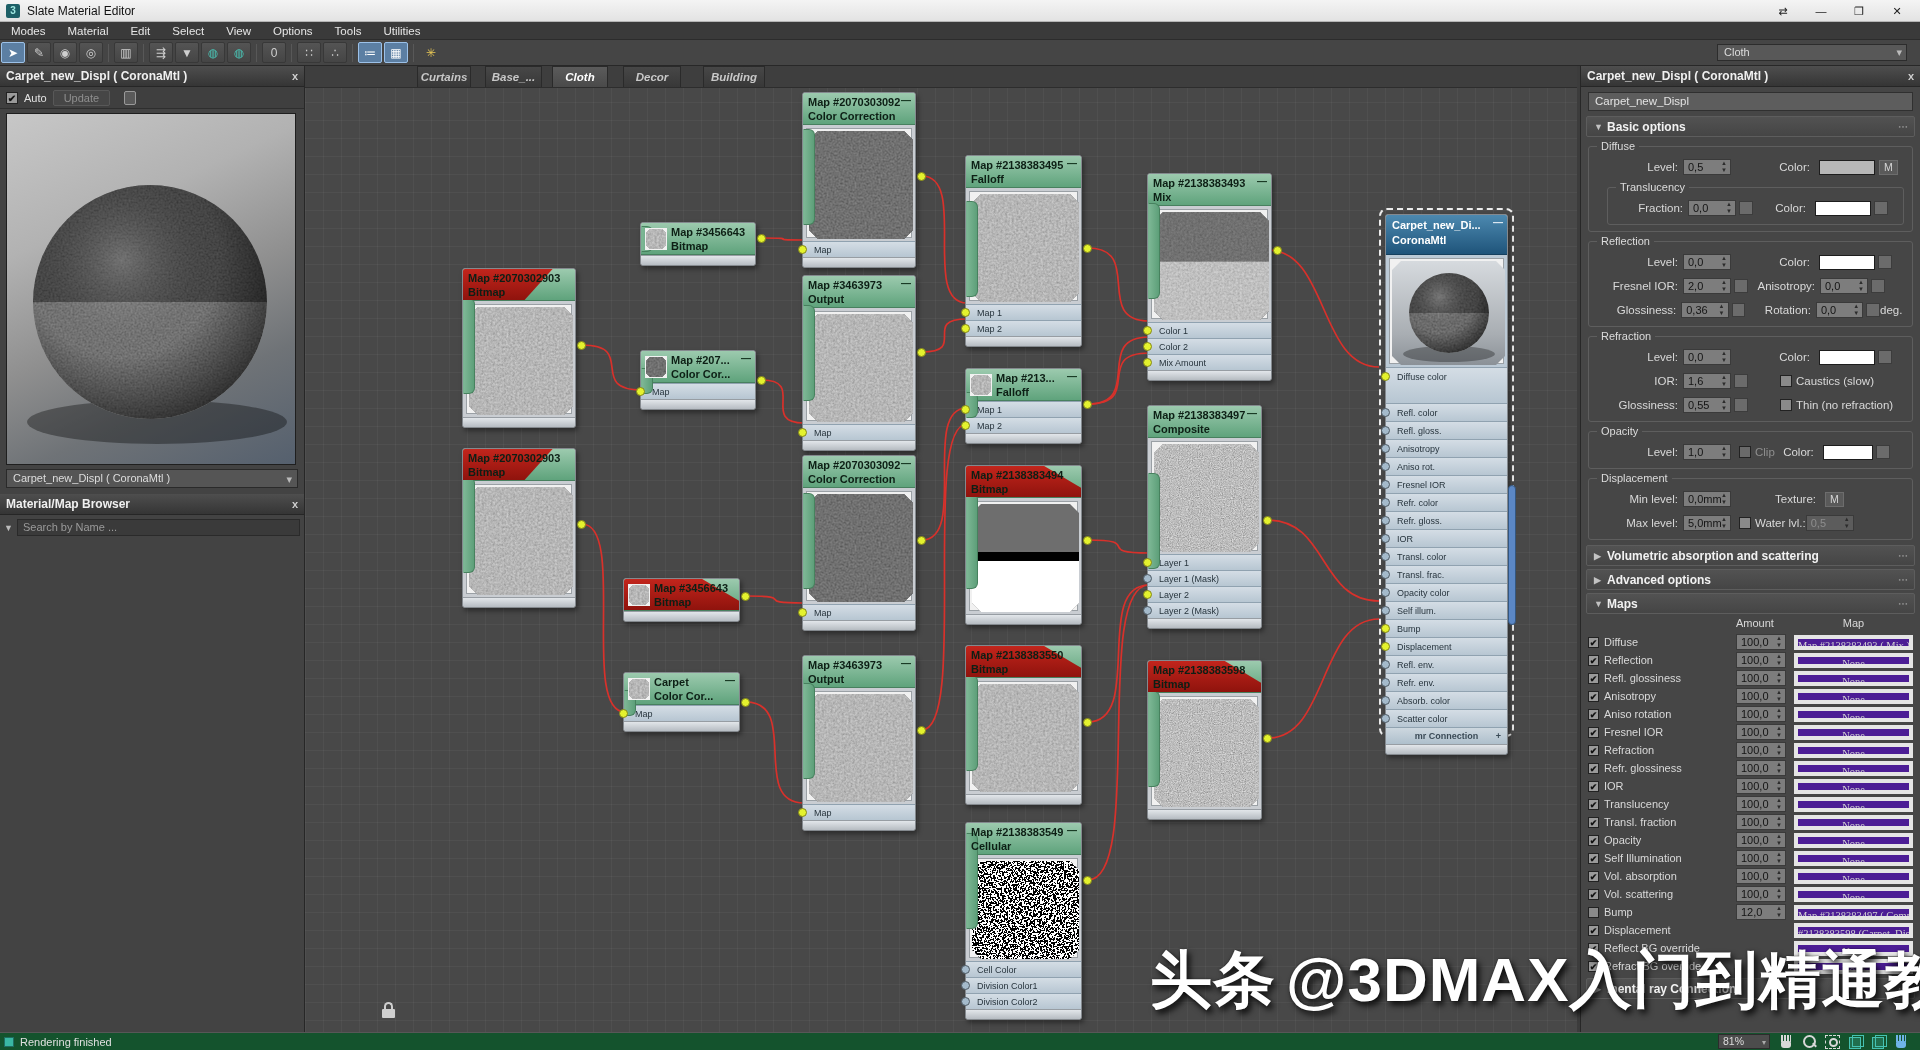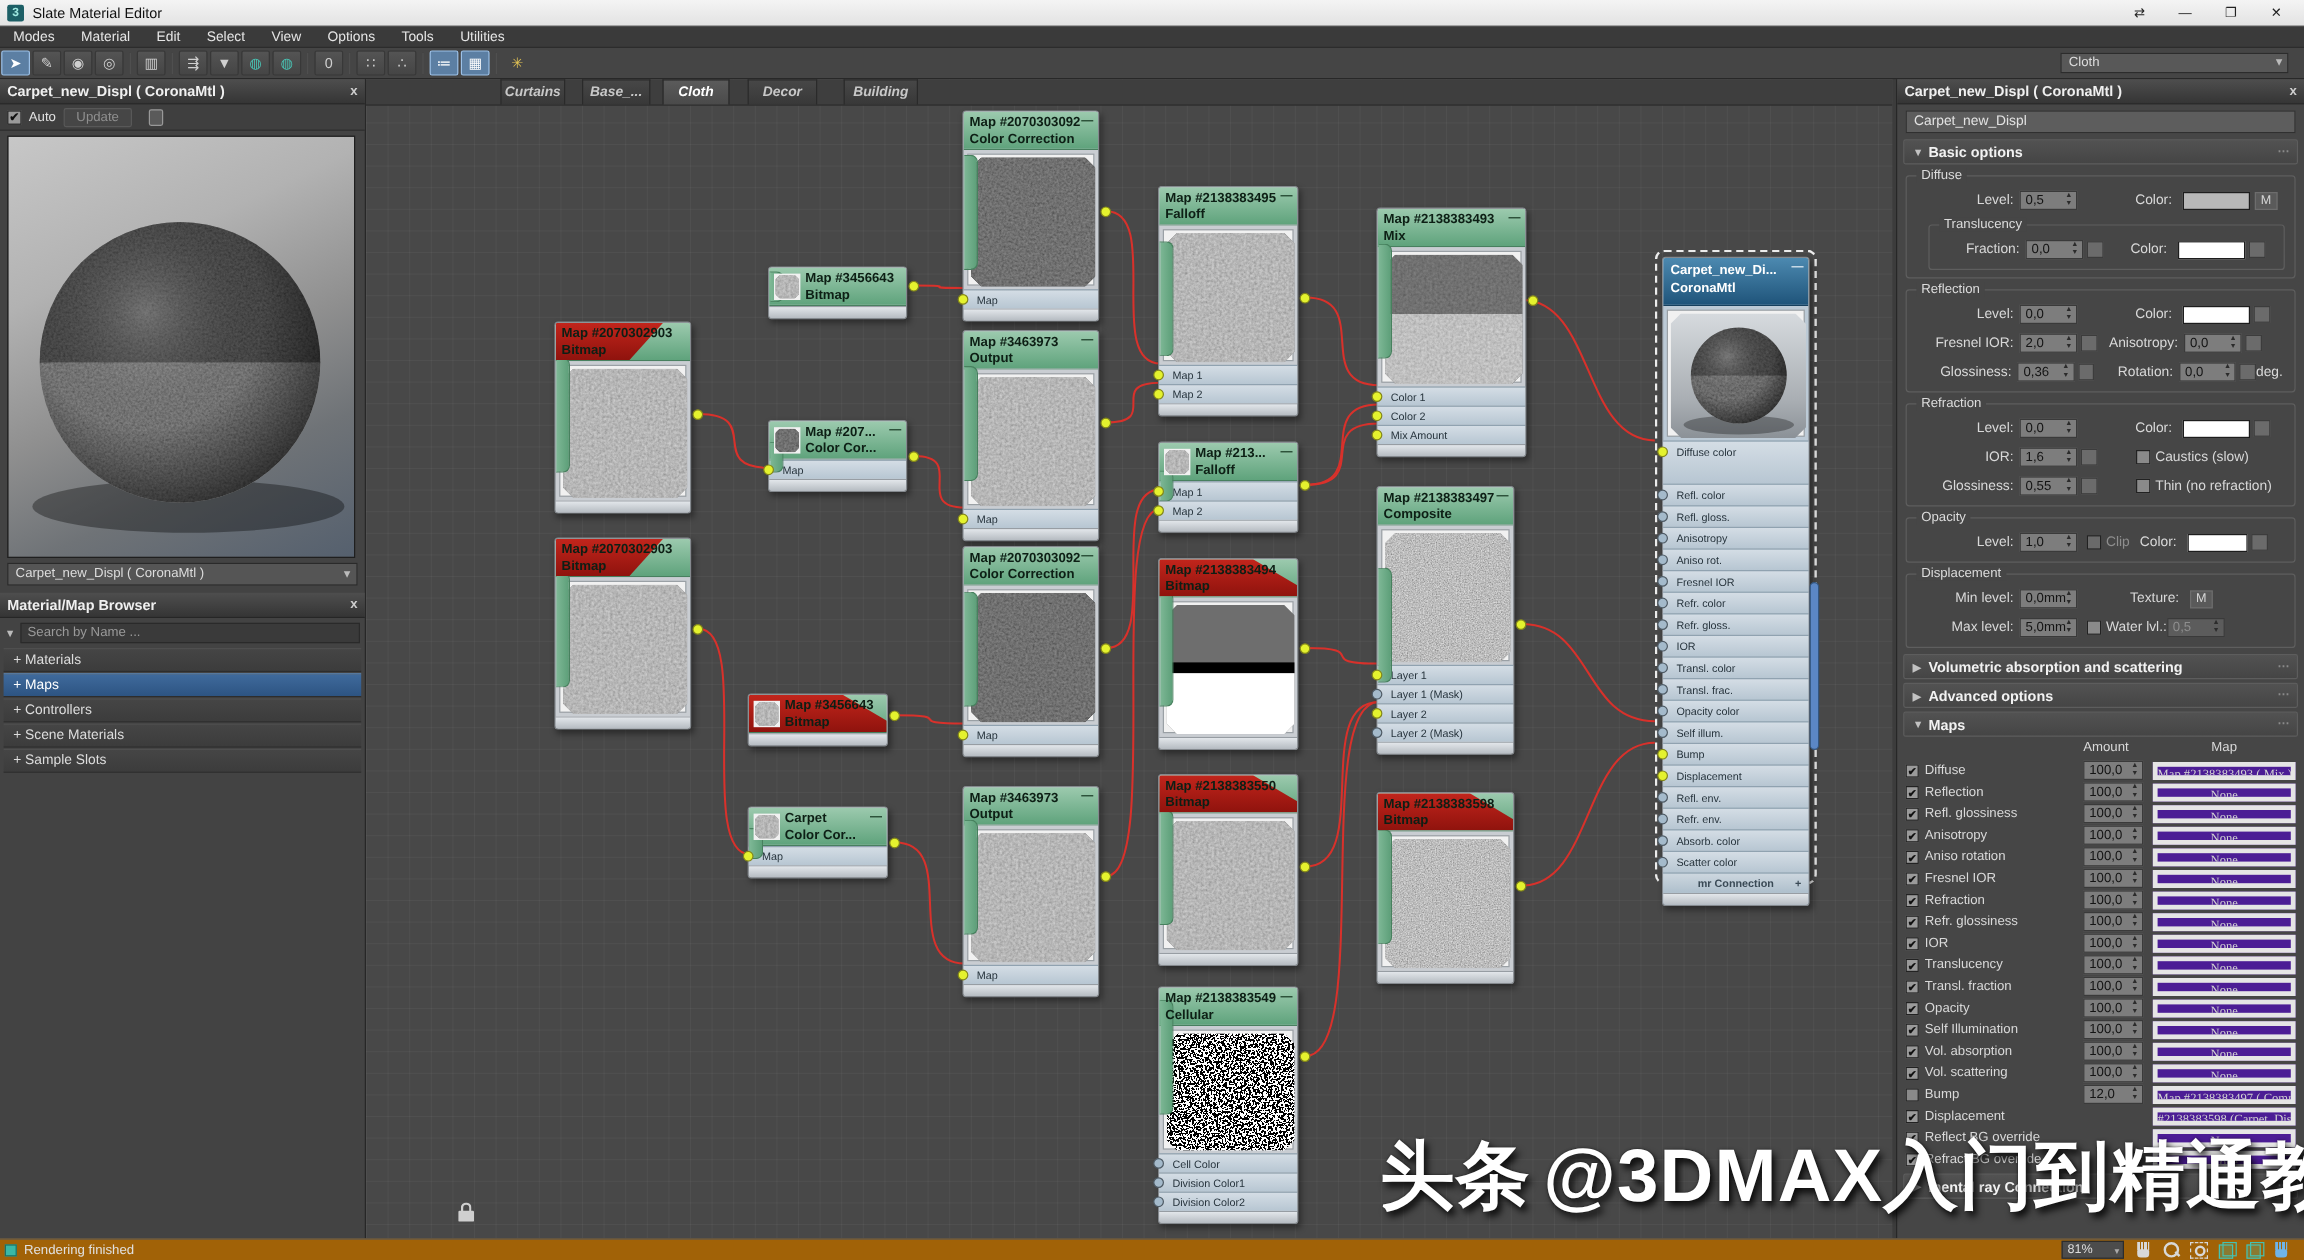--- a/index.html
+++ b/index.html
@@ -103,21 +103,21 @@
   .pcheck.dim{color:#8e8e8e;align-items:center;}
   
   .mtable{margin:2px 7px;}
   .mth{display:flex;color:#d9d9d9;font-size:11px;height:16px;}
   .mrow{display:flex;align-items:center;height:18px;}
   .mrow .mlab{width:148px;display:flex;align-items:center;gap:5px;color:#d9d9d9;font-size:11px;}
   .mrow .aspin{width:50px;margin-right:8px;}
   .mrow .mapb{flex:1;height:15px;border:4px solid #e5e5e5;background:#4c1d95;color:#d2d2d2;font-size:10.5px;text-align:center;line-height:13px;overflow:hidden;white-space:nowrap;font-family:Liberation Serif, serif;}
 
   
-  #statusbar{position:absolute;left:0;top:1032px;width:1920px;height:18px;background:#a16207;border-top:1px solid #575757;display:flex;align-items:center;}
+  #statusbar{position:absolute;left:0;top:1032px;width:1920px;height:18px;background:#14532d;border-top:1px solid #575757;display:flex;align-items:center;}
   #statusdot{width:10px;height:10px;background:#3ab8a4;margin:0 6px 0 4px;border:1px solid #1f6e62;}
   #statustext{color:#e0e0e0;font-size:11px;}
   #statusright{margin-left:auto;display:flex;align-items:center;gap:8px;padding-right:10px;}
   #zoomlevel{width:52px;height:15px;background:#4c4c4c;border:1px solid #2c2c2c;color:#ddd;font-size:10.5px;line-height:13px;padding:0 4px;position:relative;}
   #zoomlevel::after{content:"▾";position:absolute;right:3px;top:1px;font-size:8px;color:#aaa;}
   .sico{width:17px;height:16px;position:relative;}
   .ic-zoom::before{content:"";position:absolute;left:2px;top:1px;width:9px;height:9px;border:2px solid #d8d8d8;border-radius:50%;}
   .ic-zoom::after{content:"";position:absolute;left:11px;top:10px;width:5px;height:2px;background:#d8d8d8;transform:rotate(45deg);}
   .ic-zoomr::before{content:"";position:absolute;left:1px;top:1px;width:13px;height:12px;border:1px dashed #d8d8d8;}
   .ic-zoomr::after{content:"";position:absolute;left:5px;top:4px;width:5px;height:5px;border:2px solid #d8d8d8;border-radius:50%;}
@@ -260,27 +260,20 @@
   <div id="matdrop">Carpet_new_Displ  ( CoronaMtl )</div>
   <div id="browser">
     <div class="paneltitle">
       <span>Material/Map Browser</span>
       <span class="closex">x</span>
     </div>
     <div id="searchrow">
       <span id="searcharrow">▼</span>
       <div id="searchfield">Search by Name ...</div>
     </div>
-    <div id="browrows">
-        <div class="browrow">+ Materials</div>
-        <div class="browrow sel">+ Maps</div>
-        <div class="browrow">+ Controllers</div>
-        <div class="browrow">+ Scene Materials</div>
-        <div class="browrow">+ Sample Slots</div>
-      </div>
   </div>
 </div>
 
 <div id="canvas">
   <svg id="wires" width="1272" height="966">
       <path d="M457 172 C501.25 172,454.75 174,499 174" fill="none" stroke="#d8312b" stroke-width="1.7"></path>
       <path d="M277 279 C332.5 279,281.5 324,337 324" fill="none" stroke="#d8312b" stroke-width="1.7"></path>
       <path d="M457 314 C501.25 314,454.75 357,499 357" fill="none" stroke="#d8312b" stroke-width="1.7"></path>
       <path d="M617 110 C663.125 110,615.875 237,662 237" fill="none" stroke="#d8312b" stroke-width="1.7"></path>
       <path d="M617 286 C663.125 286,615.875 253,662 253" fill="none" stroke="#d8312b" stroke-width="1.7"></path>

